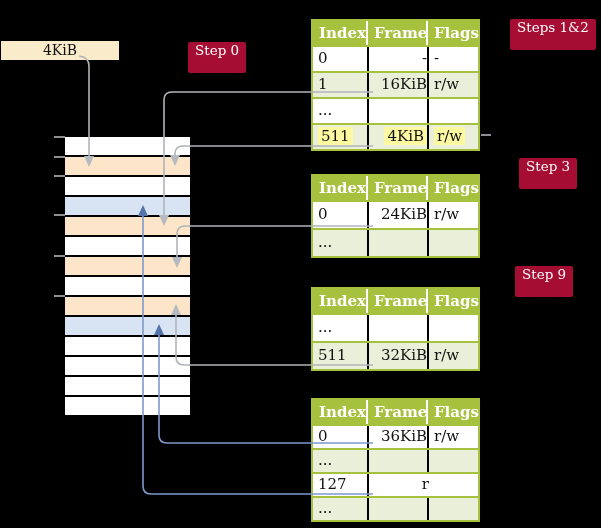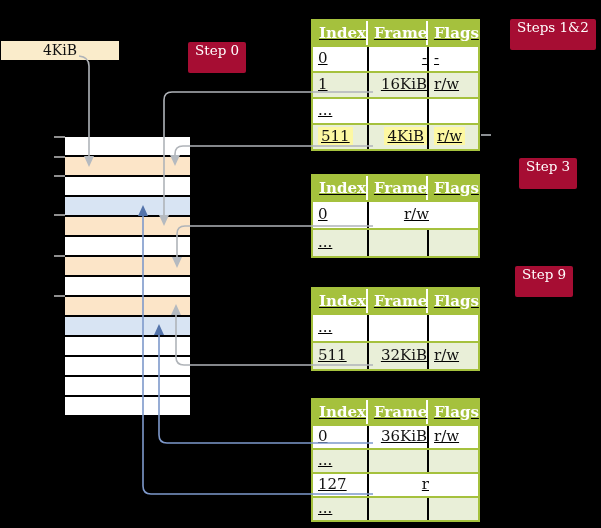--- a/index.html
+++ b/index.html
@@ -18,21 +18,21 @@
   #badge-step3{left:519px;top:158px;}
   #badge-step4{left:515px;top:266px;}
 
   
   .memory-stack{position:absolute;left:65px;top:137px;width:125px;height:278px;
                 display:flex;flex-direction:column;gap:1.5px;z-index:1;}
   .stack-row{flex:1;}
   .tick{position:absolute;left:54px;width:11px;height:2px;background:#8f8f8f;z-index:1;}
 
   
-  .ptable{position:absolute;width:169px;border:2px solid #a5c13d;box-sizing:border-box;z-index:2;text-decoration:underline;}
+  .ptable{position:absolute;width:169px;border:2px solid #a5c13d;box-sizing:border-box;z-index:2;}
   .thead{display:flex;height:24px;background:#a5c13d;}
   .th{box-sizing:border-box;color:#fff;font-weight:bold;font-size:15px;line-height:24px;
       padding-left:6px;border-right:2px solid #fff;}
   .th:last-child{border-right:none;}
   .trow{display:flex;height:var(--rh);box-sizing:border-box;border-top:2px solid #a5c13d;background:#fff;}
   .trow.alt{background:#e9efd8;}
   .td{box-sizing:border-box;color:#111;font-size:15px;line-height:calc(var(--rh) - 4px);
       padding-left:5px;border-right:2px solid #000;overflow:hidden;}
   .td:nth-child(1),.th:nth-child(1){width:56px;}
   .td:nth-child(2),.th:nth-child(2){width:60px;text-align:right;}
@@ -107,20 +107,21 @@
       </div>
     </div>
   <div class="ptable" id="table-1" style="left:311px;top:174px;--rh:28px;">
       <div class="thead">
         <div class="th">Index</div>
         <div class="th">Frame</div>
         <div class="th">Flags</div>
       </div>
       <div class="trow">
         <div class="td">0</div>
+        <div class="td">24KiB</div>
         <div class="td">r/w</div>
       </div>
       <div class="trow alt">
         <div class="td">...</div>
         <div class="td"></div>
         <div class="td"></div>
       </div>
     </div>
   <div class="ptable" id="table-2" style="left:311px;top:287px;--rh:28px;">
       <div class="thead">

